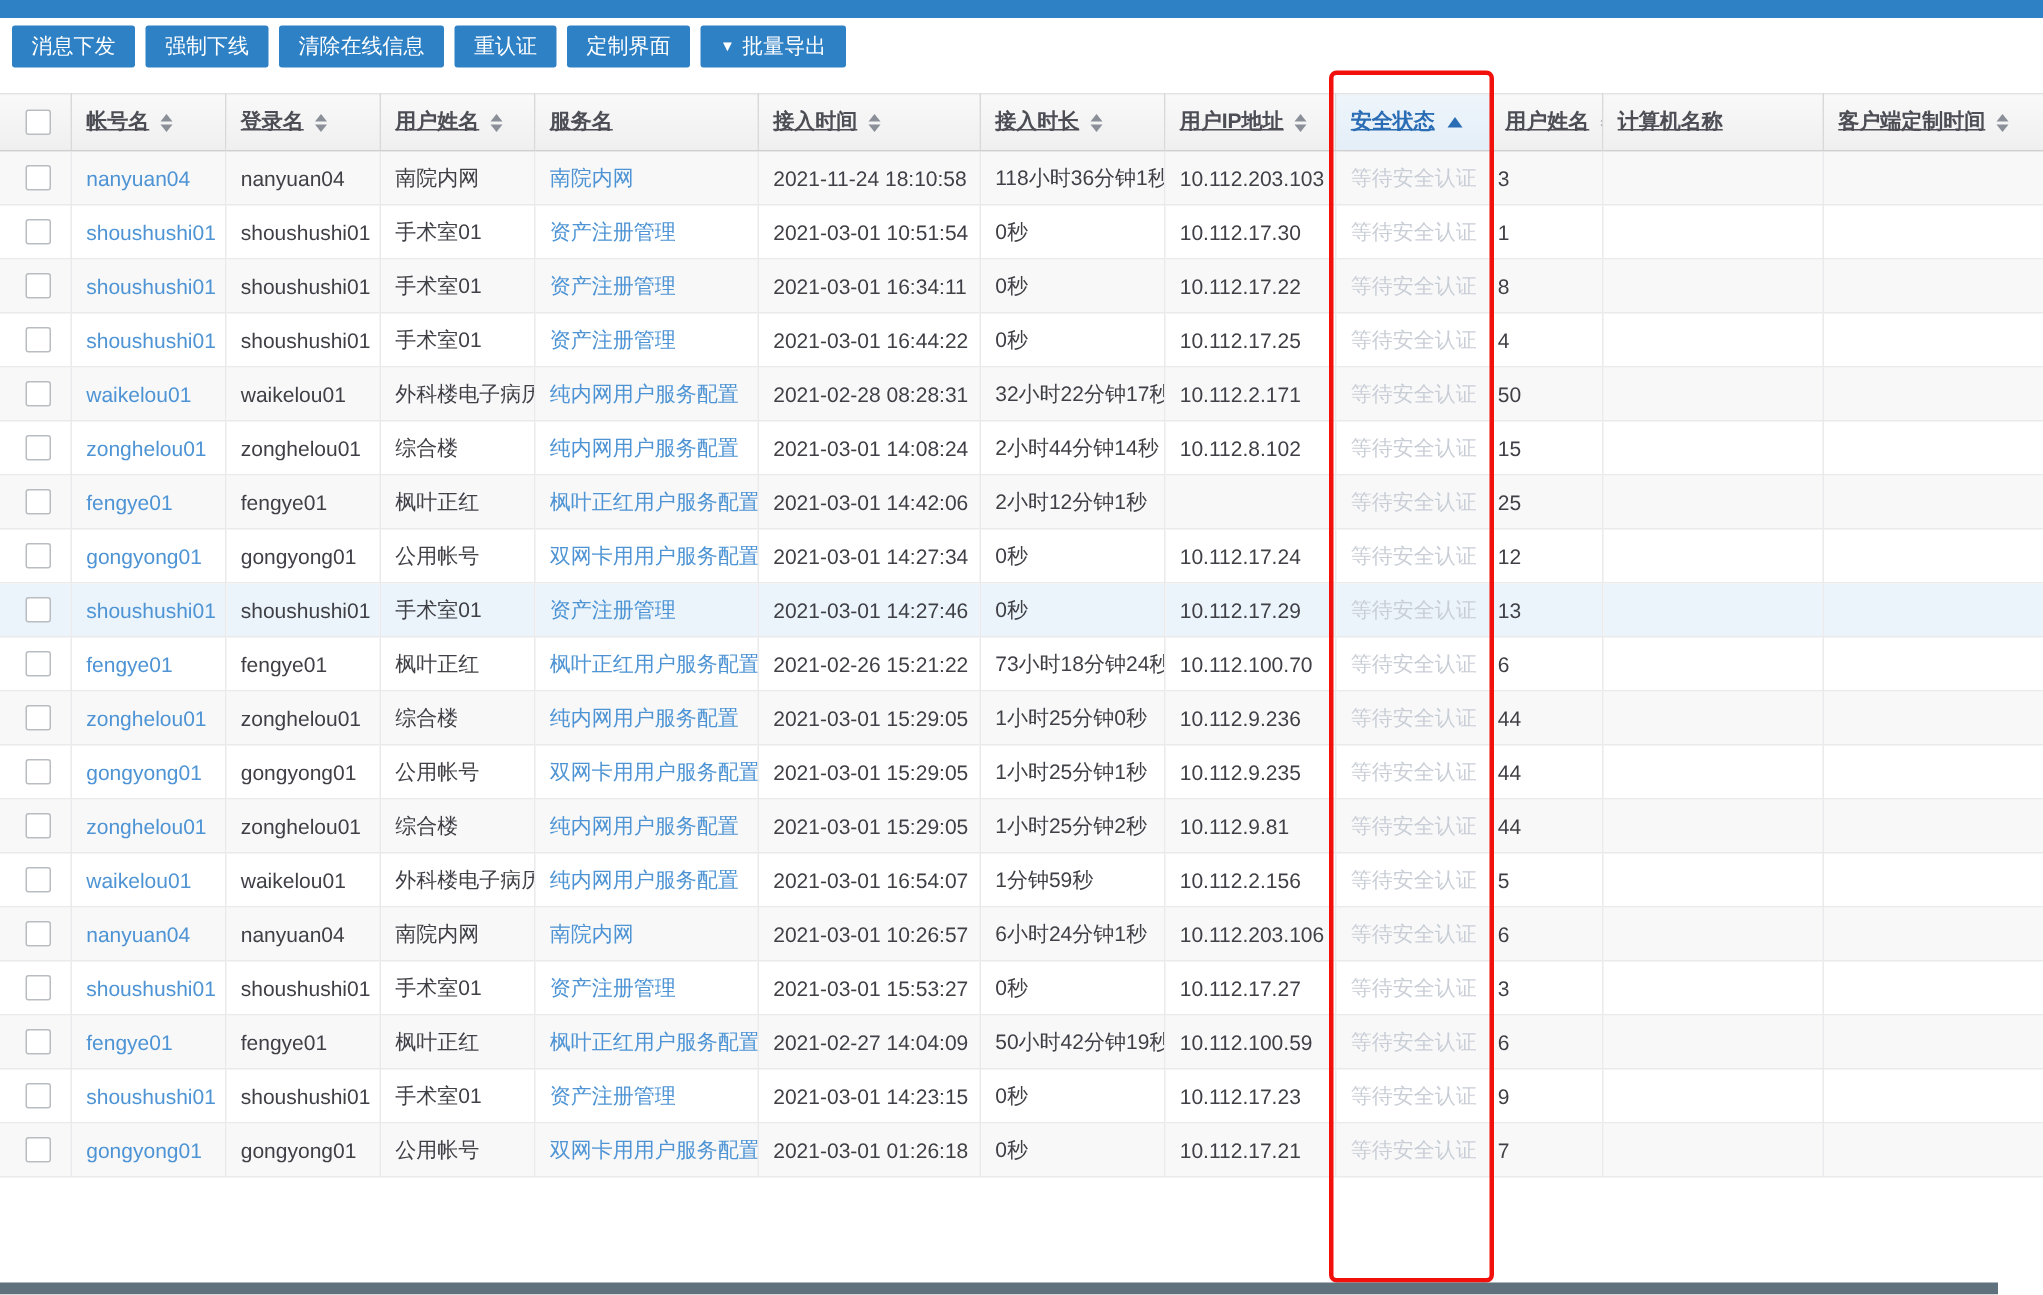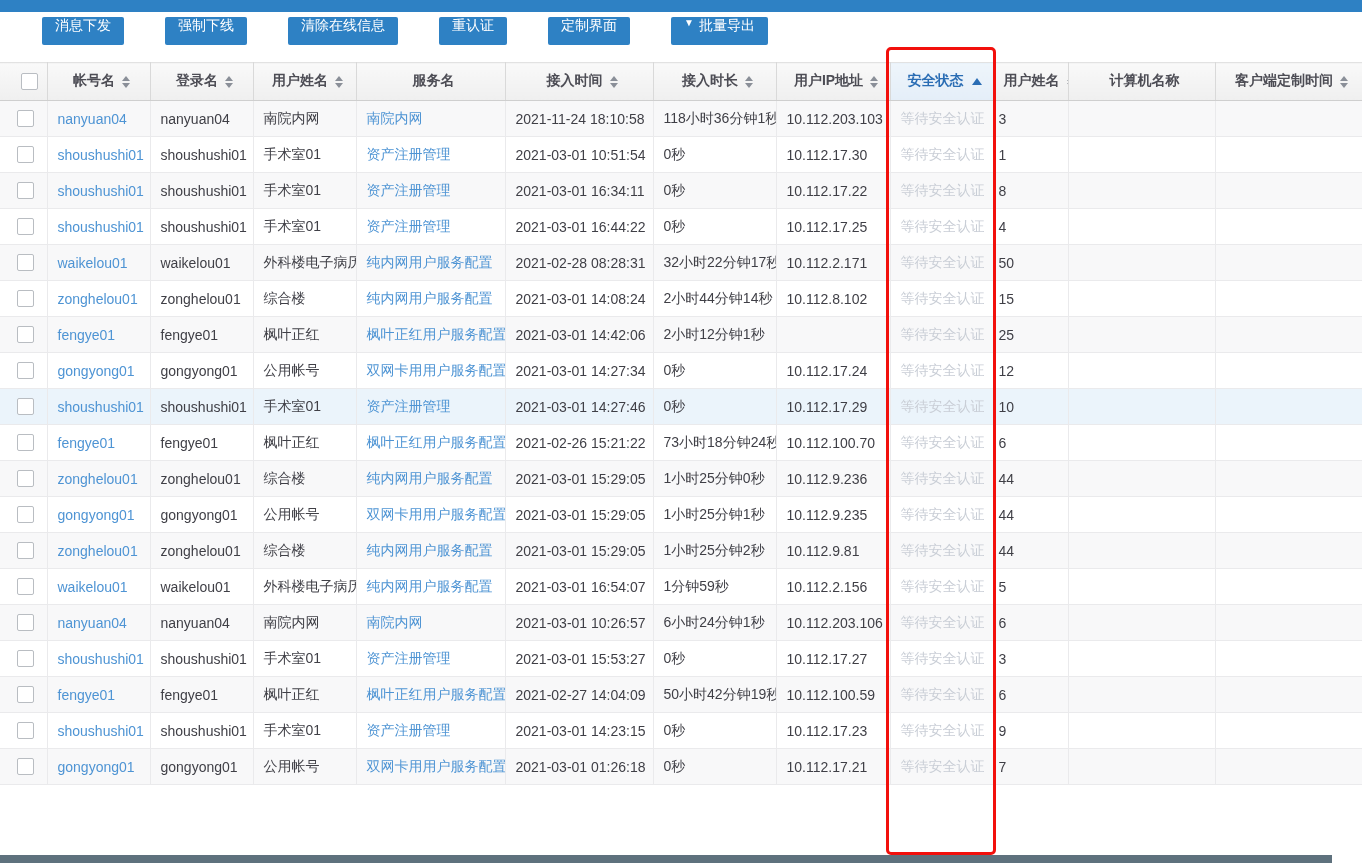--- a/index.html
+++ b/index.html
@@ -4,35 +4,35 @@
 <style>
   html,body { margin:0; padding:0; }
   body {
     width:1362px; height:863px; overflow:hidden; position:relative;
     background:#fff; font-family:"Liberation Sans","DejaVu Sans",sans-serif;
   }
   .topbar { position:absolute; left:0; top:0; width:1362px; height:12px; background:#2E81C4; }
   .toolbar { position:absolute; left:8px; top:17px; display:flex; gap:7px; }
   .btn {
     background:#2E81C4; color:#fff; font-size:14px; height:28px; padding:0 13px;
-    display:inline-flex; border:none; border-radius:2px;
-    cursor:pointer; white-space:nowrap; font-family:inherit;margin-left:34px;
+    display:inline-flex; align-items:center; border:none; border-radius:2px;
+    cursor:pointer; white-space:nowrap; font-family:inherit;
   }
   .btn .caret { font-size:10px; margin-right:5px; }
   table {
     position:absolute; left:0; top:62px; width:1362px;
     border-collapse:collapse; table-layout:fixed; font-size:14px;
   }
   th {
     height:37px; box-sizing:content-box;
     background:linear-gradient(#f9f9f9,#efefef);
     border-top:1px solid #e2e2e2; border-bottom:1px solid #cfcfcf;
     border-right:1px solid #d9d9d9;
-    color:#4d4d55; font-weight:bold; text-align:center;
-    padding:0 4px 0 10px; white-space:nowrap; overflow:hidden; cursor:pointer;
+    color:#4d4d55; font-weight:bold; text-align:left;
+    padding:0 4px 0 10px; white-space:nowrap; overflow:hidden; cursor:pointer;text-decoration:underline;
   }
   th.sorted { background:linear-gradient(#eef5fb,#e4eef8); color:#2a6db4;margin-left:48px; }
   th .hlabel { vertical-align:middle; }
   .sort-stack { display:inline-flex; flex-direction:column; gap:2px; margin-left:7px; vertical-align:middle; }
   .tri-up   { width:0; height:0; border-left:4px solid transparent; border-right:4px solid transparent; border-bottom:5px solid #8a8f98; }
   .tri-down { width:0; height:0; border-left:4px solid transparent; border-right:4px solid transparent; border-top:5px solid #8a8f98; }
   .tri-asc  { display:inline-block; width:0; height:0; border-left:5px solid transparent; border-right:5px solid transparent; border-bottom:7px solid #2a6db4; margin-left:8px; vertical-align:middle; }
   td {
     height:35px; box-sizing:content-box;
     border-bottom:1px solid #eaeaec; border-right:1px solid #eaeaec;
@@ -257,21 +257,21 @@
       <tr class="hl">
         <td><span class="cb"></span></td>
         <td class="link">shoushushi01</td>
         <td>shoushushi01</td>
         <td>手术室01</td>
         <td class="link">资产注册管理</td>
         <td>2021-03-01 14:27:46</td>
         <td>0秒</td>
         <td>10.112.17.29</td>
         <td class="security">等待安全认证</td>
-        <td class="port">10</td>
+        <td class="port">13</td>
         <td></td>
         <td></td>
       </tr>
       <tr>
         <td><span class="cb"></span></td>
         <td class="link">fengye01</td>
         <td>fengye01</td>
         <td>枫叶正红</td>
         <td class="link">枫叶正红用户服务配置</td>
         <td>2021-02-26 15:21:22</td>

